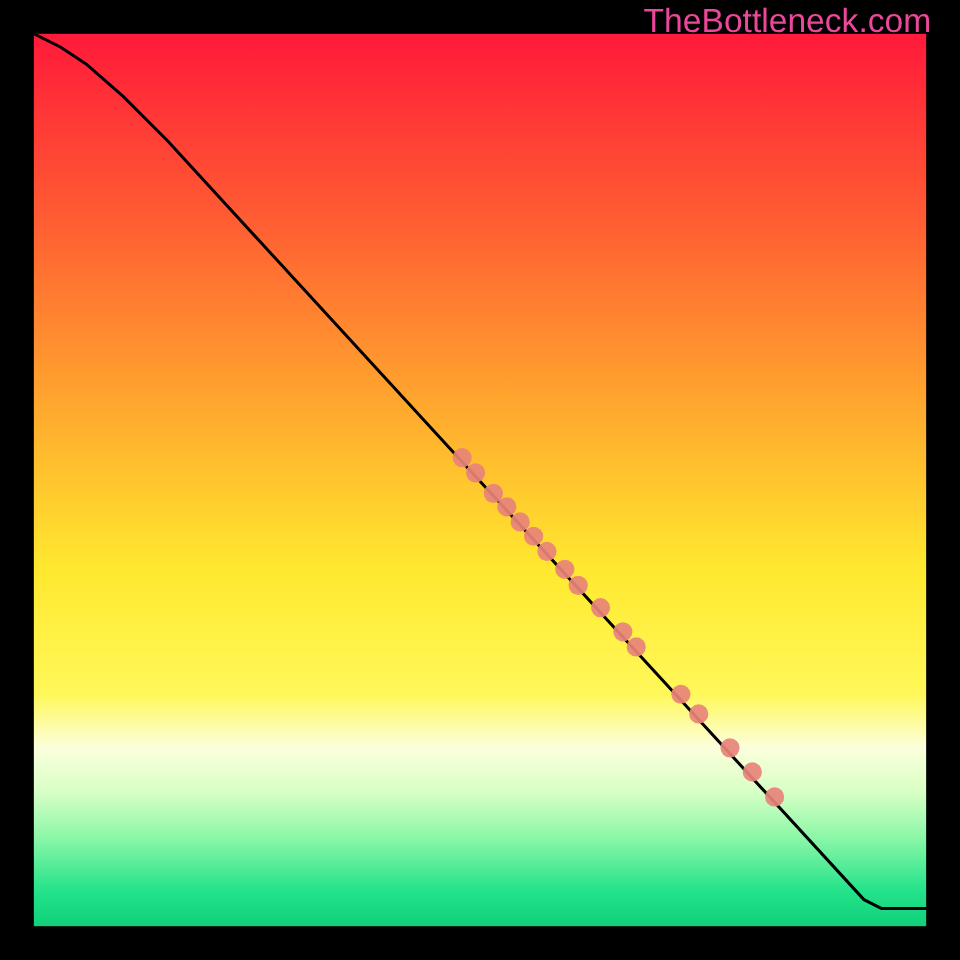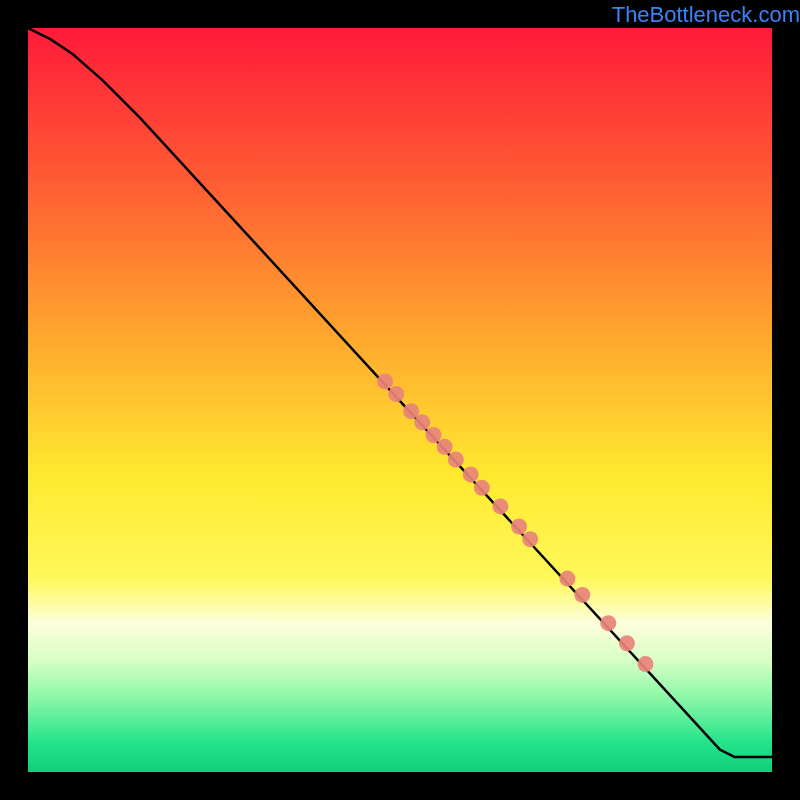--- a/index.html
+++ b/index.html
@@ -13,23 +13,23 @@
   }
   .frame {
     position: relative;
     width: 800px;
     height: 800px;
     background: #000;
   }
   .watermark {
     position: absolute;
     top: 2px;
-    right: 0;
-    color: #3b82f6;
-    font-size: 22px;
+    right: 24px;
+    color: #ec4899;
+    font-size: 28px;
     font-weight: 400;
     z-index: 10;
   }
   .plot {
     position: absolute;
     top: 28px;
     left: 28px;
     width: 744px;
     height: 744px;
   }

